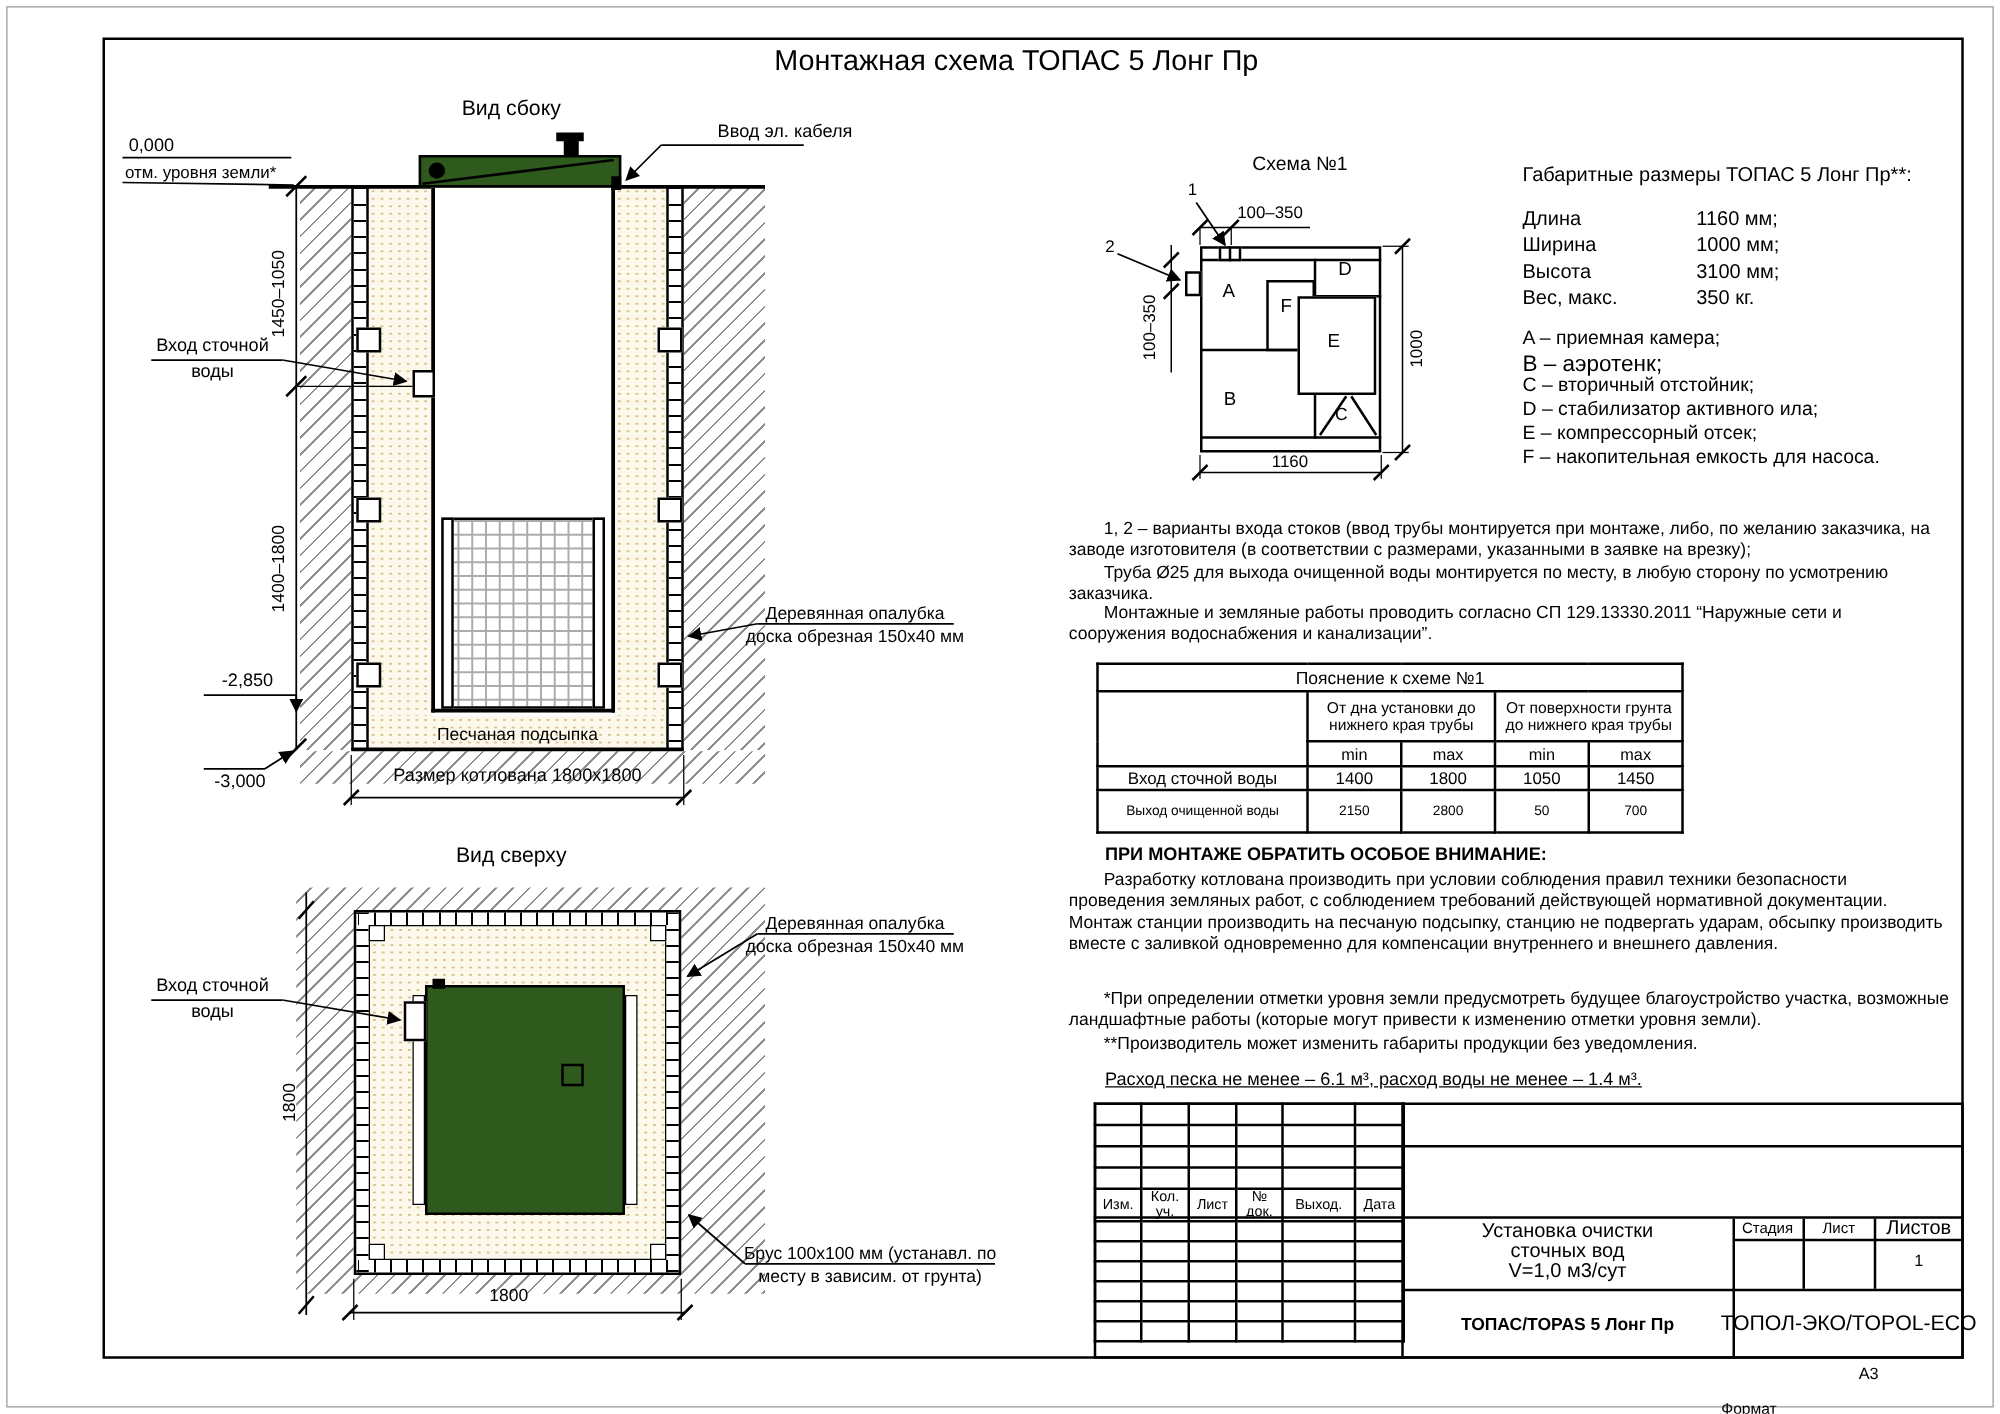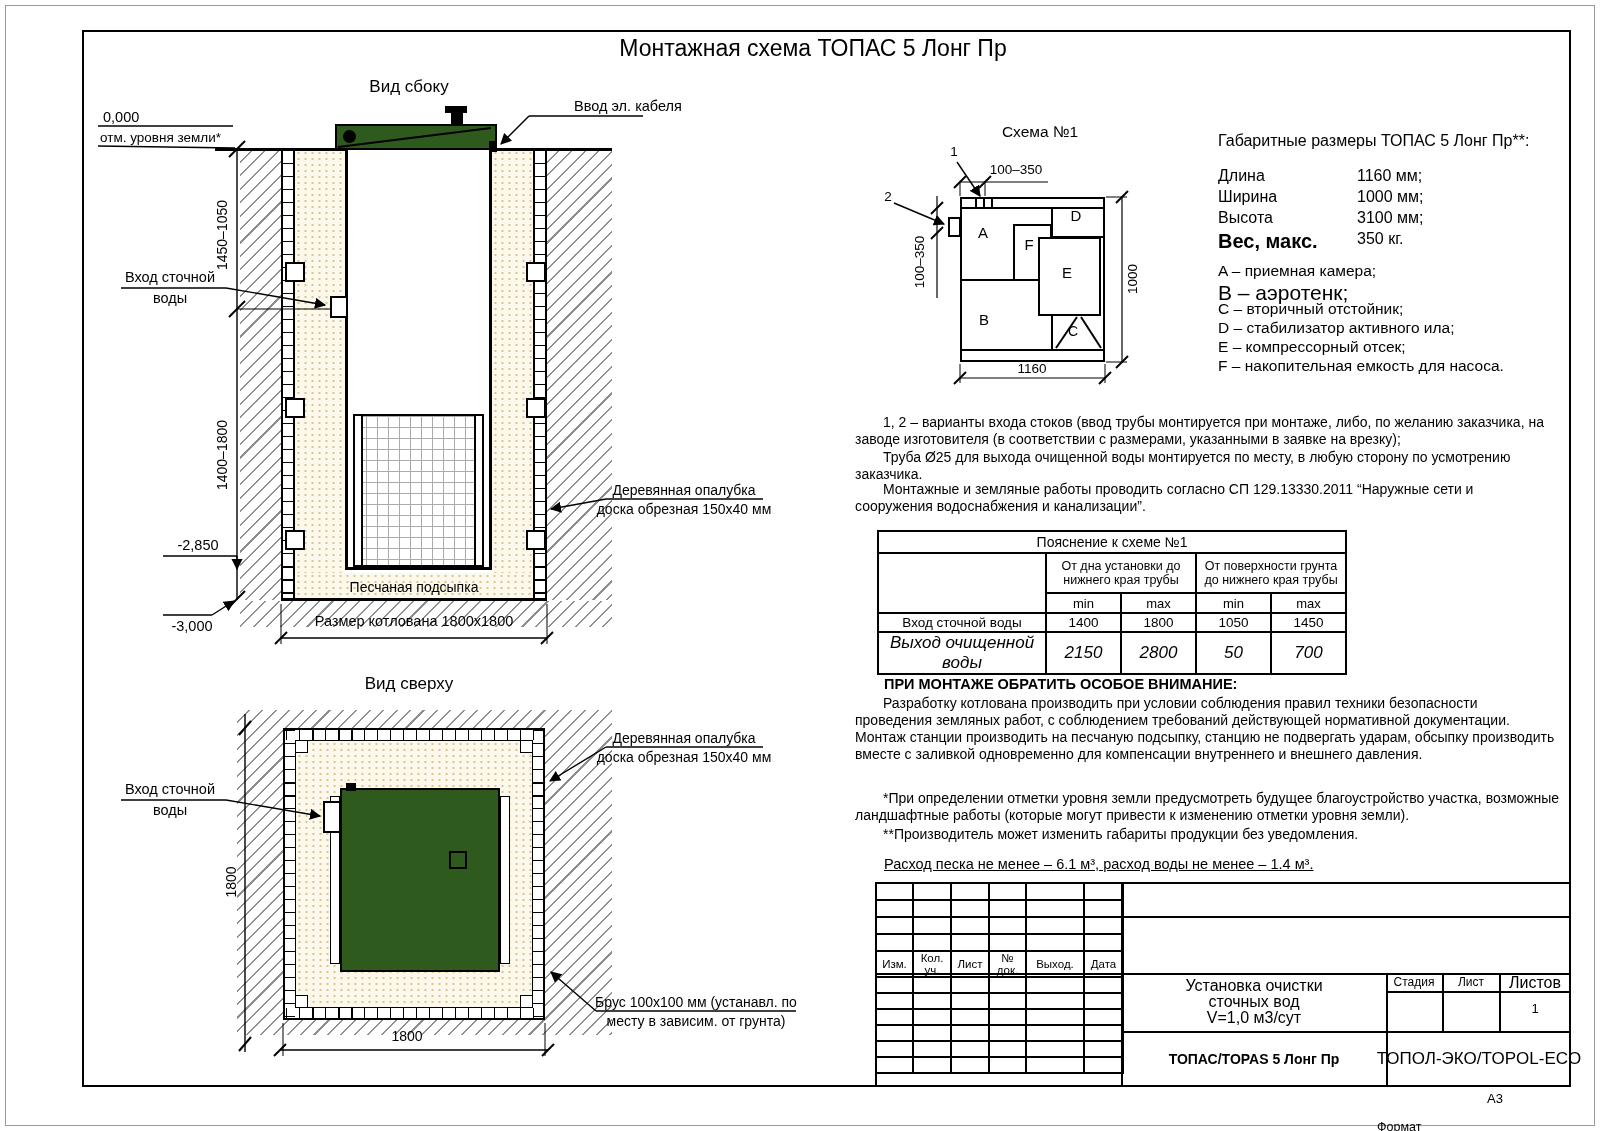--- a/index.html
+++ b/index.html
@@ -205,24 +205,24 @@
 <div class="t ctr" style="left:984px;top:320px;font-size:15px;">B</div>
 <div class="t ctr" style="left:1073px;top:331px;font-size:14px;">C</div>
 
 <div class="t" style="left:1218px;top:132px;font-size:16px;">Габаритные размеры ТОПАС 5 Лонг Пр**:</div>
 <div class="t" style="left:1218px;top:167px;font-size:16px;">Длина</div>
 <div class="t" style="left:1357px;top:167px;font-size:16px;">1160 мм;</div>
 <div class="t" style="left:1218px;top:188px;font-size:16px;">Ширина</div>
 <div class="t" style="left:1357px;top:188px;font-size:16px;">1000 мм;</div>
 <div class="t" style="left:1218px;top:209px;font-size:16px;">Высота</div>
 <div class="t" style="left:1357px;top:209px;font-size:16px;">3100 мм;</div>
-<div class="t" style="left:1218px;top:230px;font-size:20px;font-weight:bold;">Вес, макс.</div>
+<div class="t" style="left:1218px;top:230px;font-size:16px;">Вес, макс.</div>
 <div class="t" style="left:1357px;top:230px;font-size:16px;">350 кг.</div>
 <div class="t" style="left:1218px;top:262px;font-size:15.5px;">A – приемная камера;</div>
-<div class="t" style="left:1218px;top:281px;font-size:21px;">B – аэротенк;</div>
+<div class="t" style="left:1218px;top:281px;font-size:18px;">B – аэротенк;</div>
 <div class="t" style="left:1218px;top:300px;font-size:15.5px;">C – вторичный отстойник;</div>
 <div class="t" style="left:1218px;top:319px;font-size:15.5px;">D – стабилизатор активного ила;</div>
 <div class="t" style="left:1218px;top:338px;font-size:15.5px;">E – компрессорный отсек;</div>
 <div class="t" style="left:1218px;top:357px;font-size:15.5px;">F – накопительная емкость для насоса.</div>
 
 <div class="abs" style="left:855px;top:414px;width:700px;font-size:14px;line-height:17px;text-indent:28px;">1, 2 – варианты входа  стоков (ввод трубы монтируется при монтаже, либо, по желанию заказчика, на заводе изготовителя (в соответствии с размерами, указанными в заявке на врезку);</div>
 <div class="abs" style="left:855px;top:449px;width:710px;font-size:14px;line-height:17px;text-indent:28px;">Труба Ø25 для выхода очищенной воды монтируется по месту, в любую сторону по усмотрению заказчика.</div>
 <div class="abs" style="left:855px;top:481px;width:700px;font-size:14px;line-height:17px;text-indent:28px;">Монтажные и земляные работы проводить согласно СП 129.13330.2011 “Наружные сети и сооружения водоснабжения и канализации”.</div>
 
 <table style="left:877px;top:530px;width:468px;">
@@ -248,21 +248,21 @@
     <td>min</td>
     <td>max</td>
   </tr>
   <tr style="height:19px;font-size:13.5px;">
     <td>Вход сточной воды</td>
     <td>1400</td>
     <td>1800</td>
     <td>1050</td>
     <td>1450</td>
   </tr>
-  <tr style="height:22px;font-size:17px;font-style:italic;">
+  <tr style="height:34px;font-size:11px;">
     <td>Выход очищенной воды</td>
     <td>2150</td>
     <td>2800</td>
     <td>50</td>
     <td>700</td>
   </tr>
 </tbody>
   </table>
 
 <div class="t" style="left:884px;top:676px;font-size:14.5px;font-weight:600;">ПРИ МОНТАЖЕ ОБРАТИТЬ ОСОБОЕ ВНИМАНИЕ:</div>

